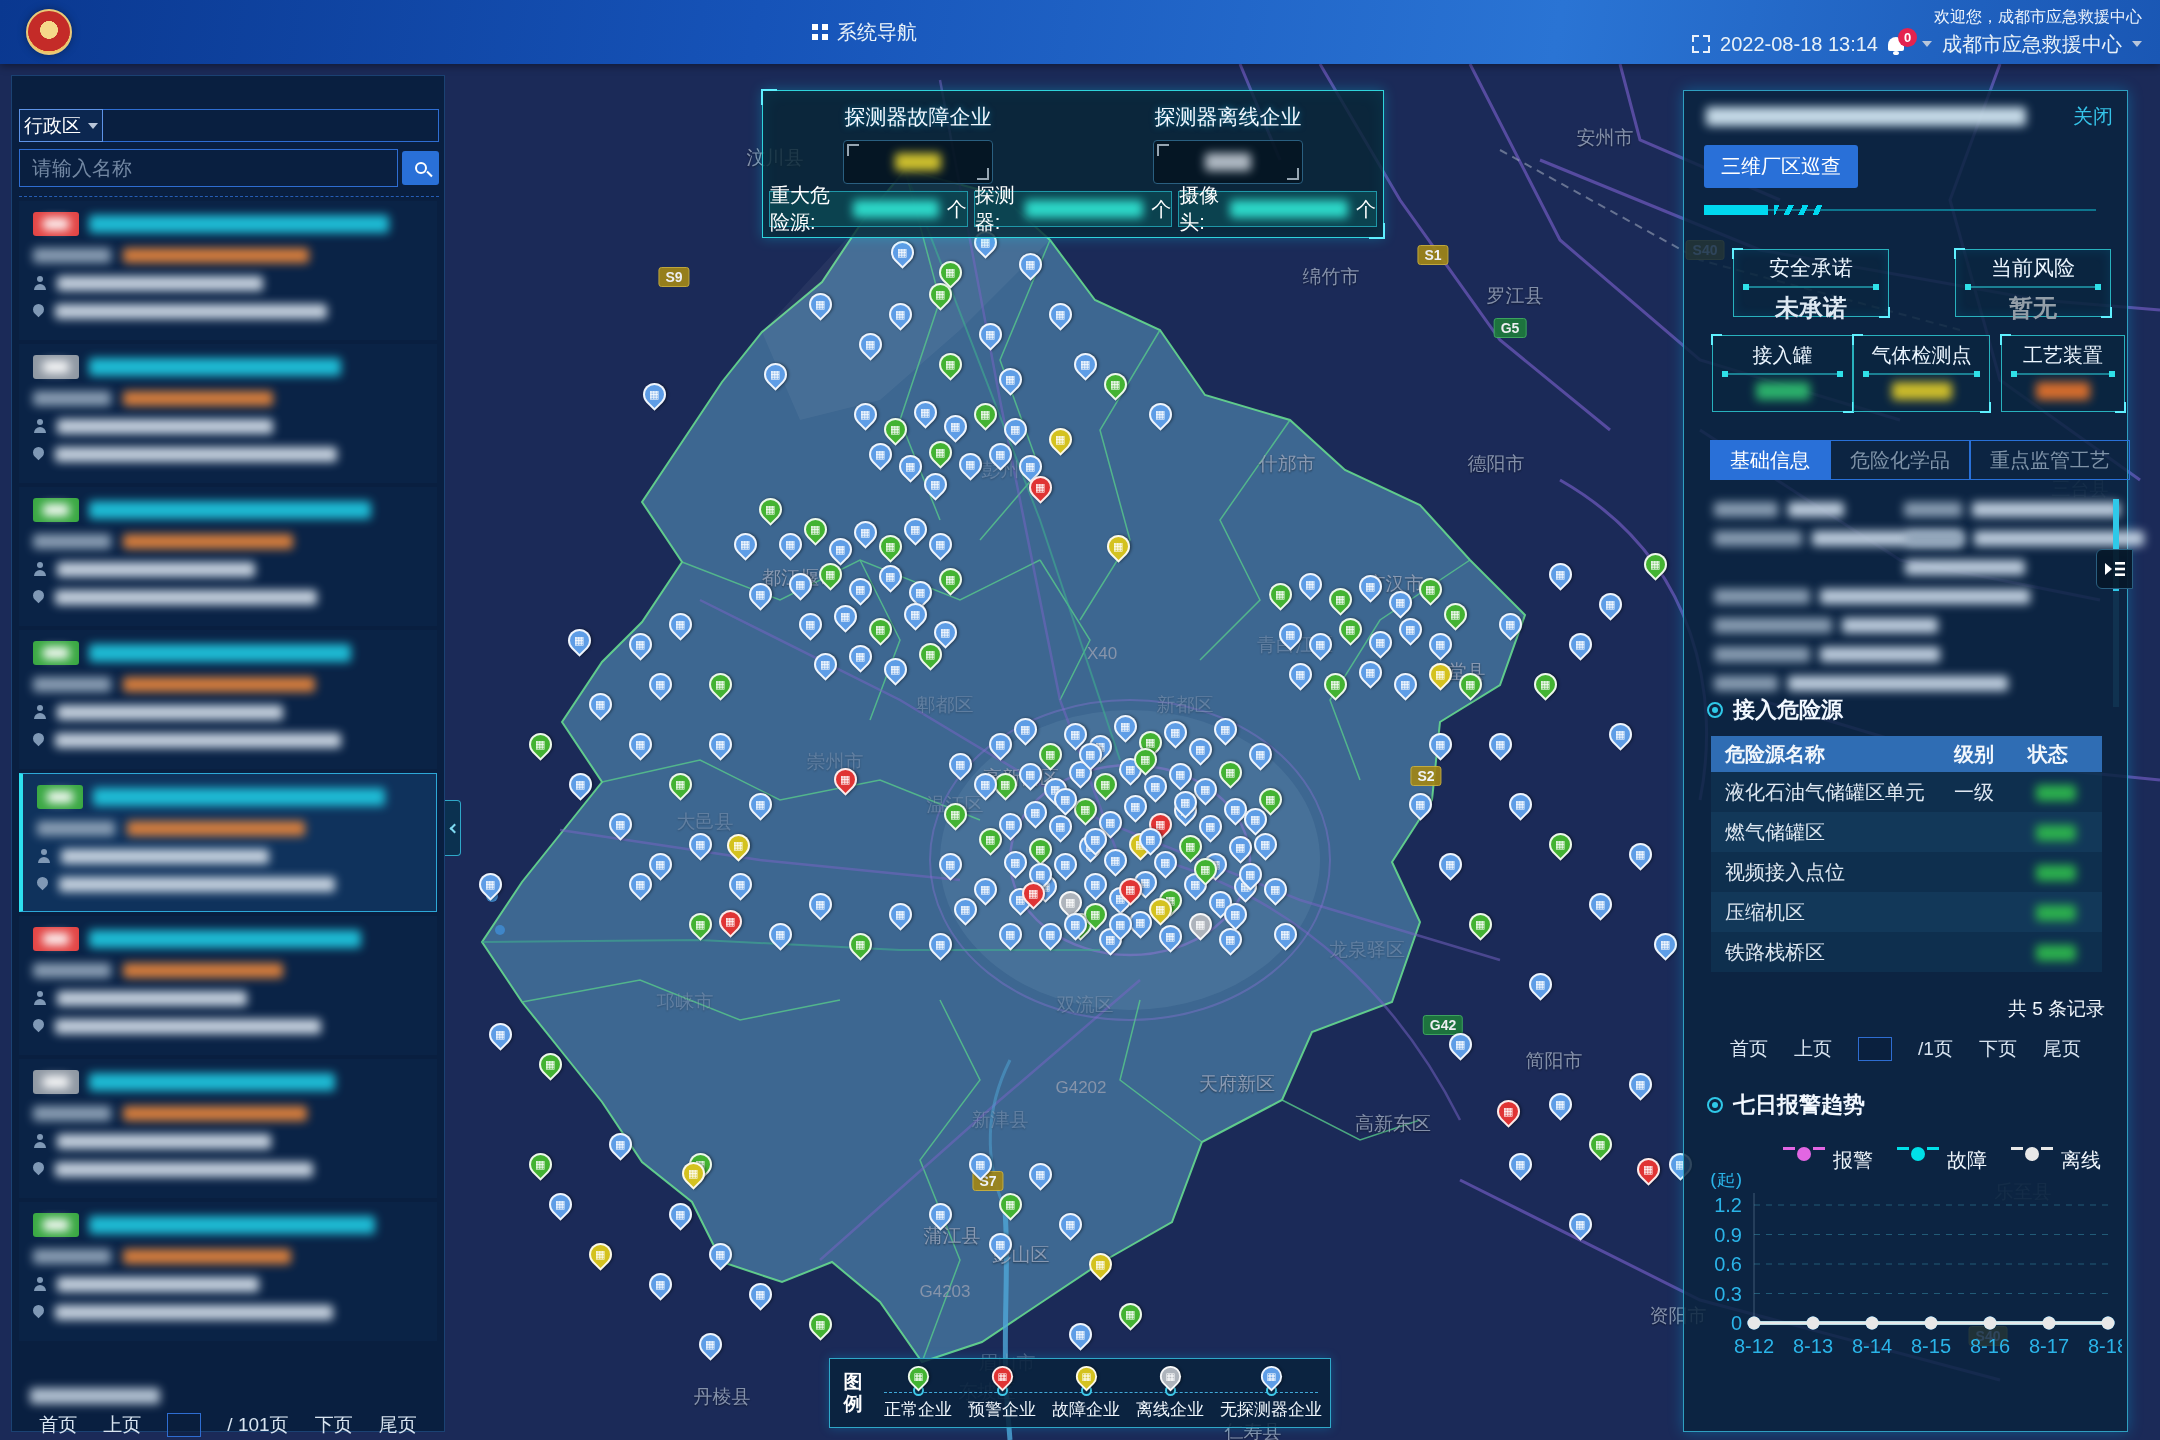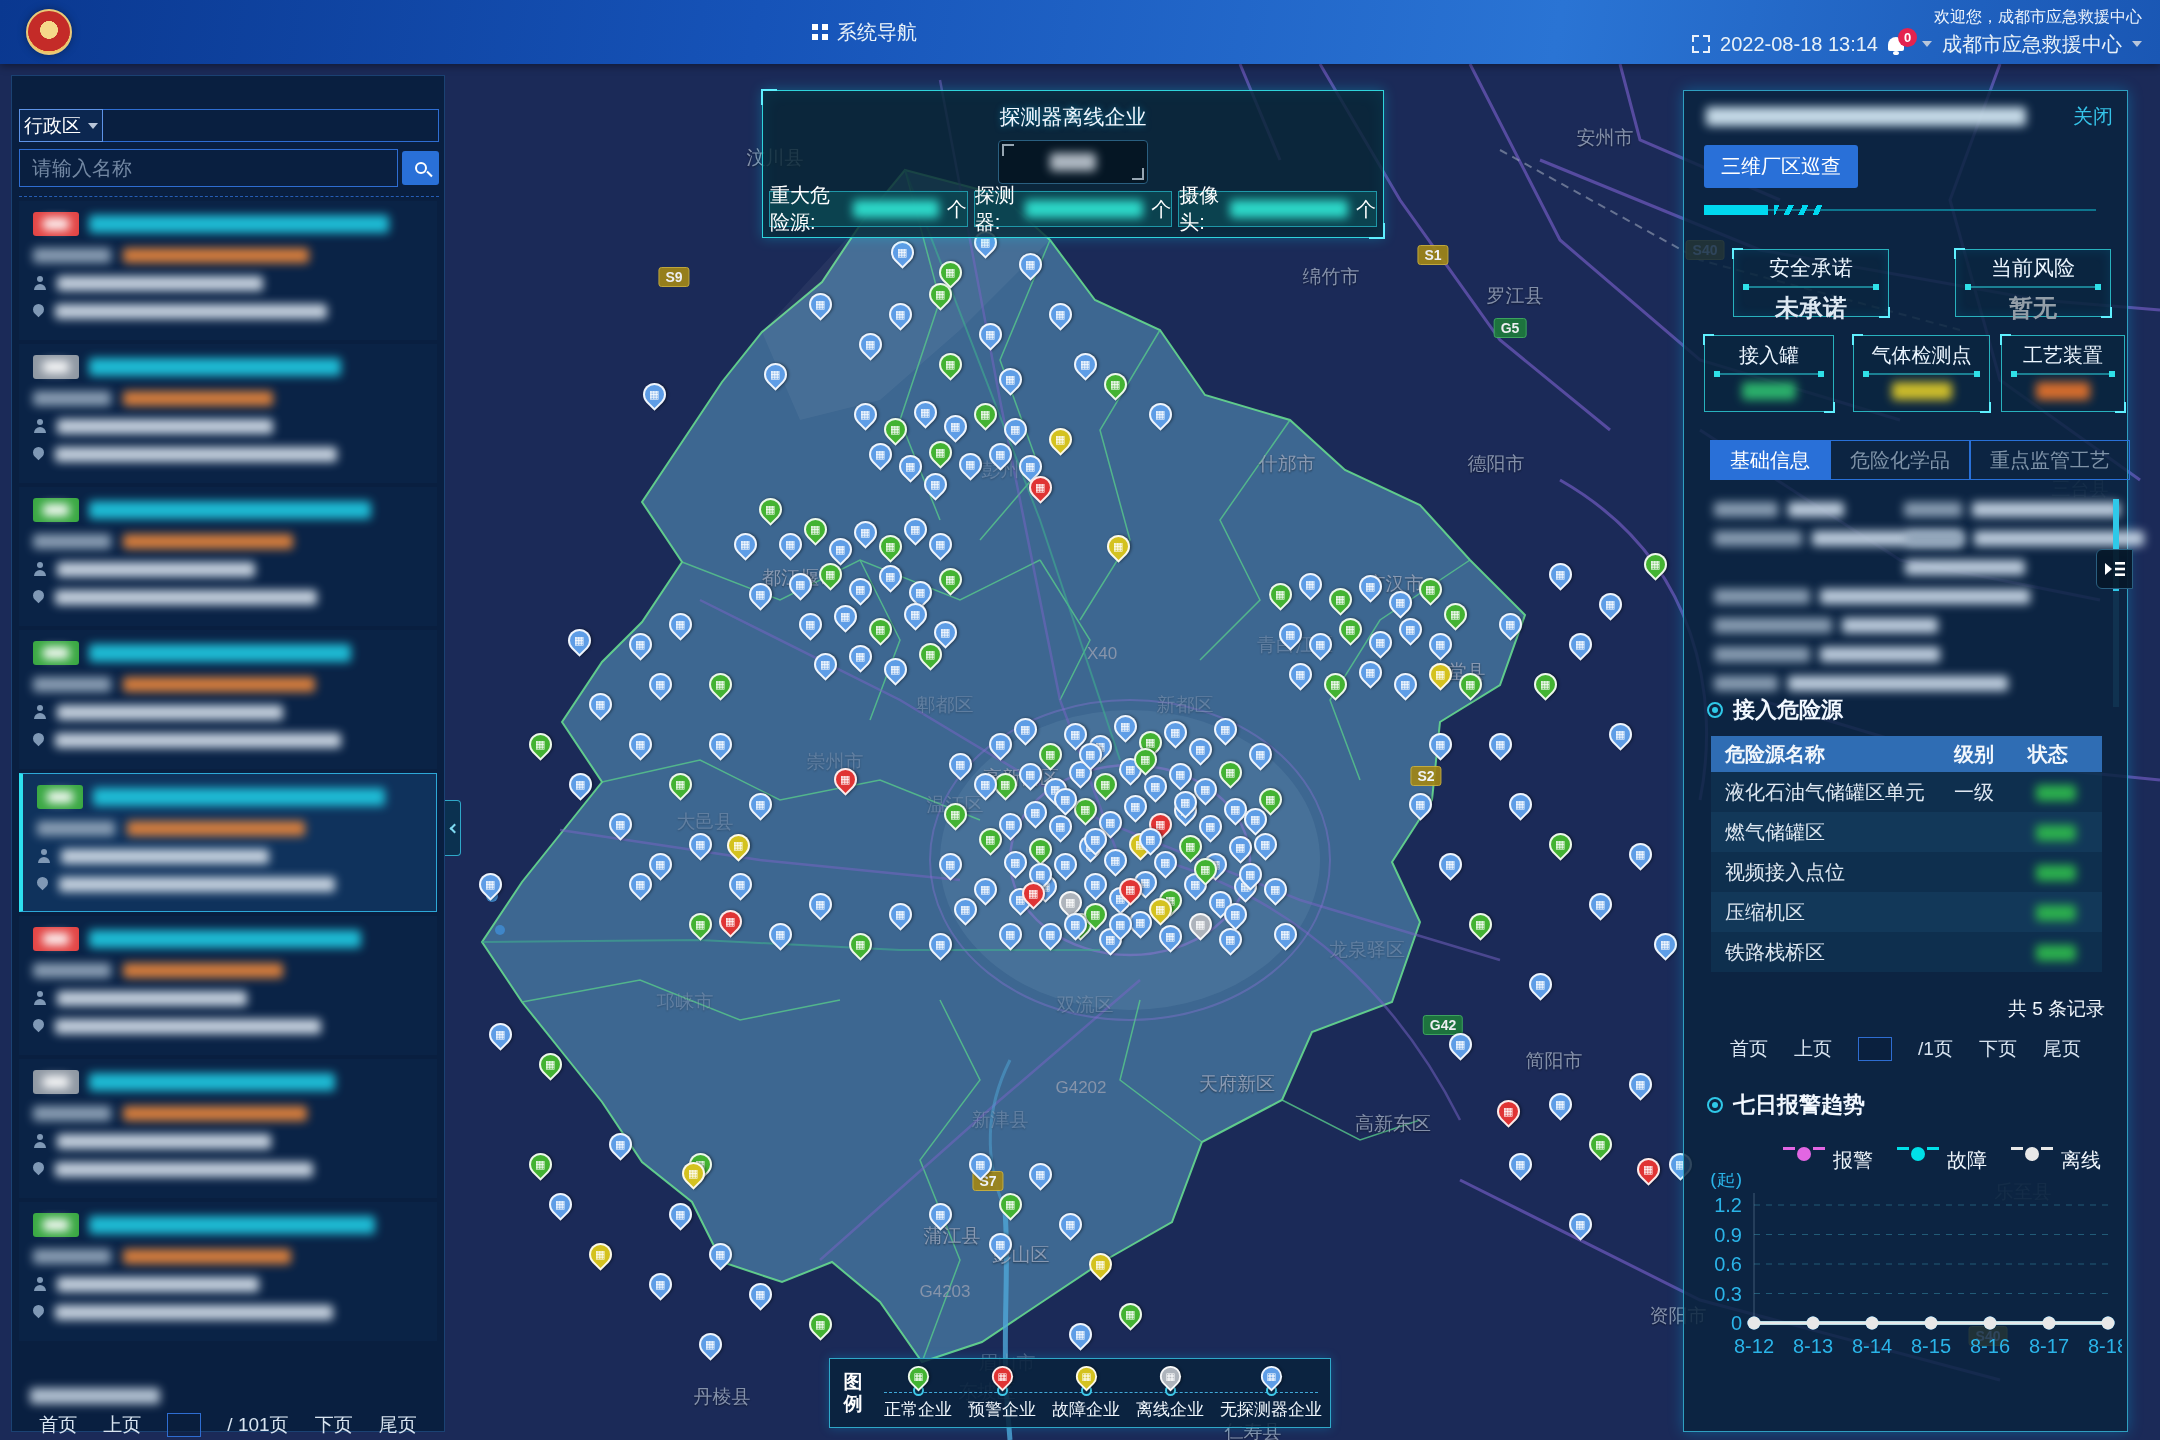--- a/index.html
+++ b/index.html
@@ -1175,20 +1175,26 @@
   <input class="pg-in" style="">
   <span>/ 101页</span>
   <span class="pga">下页</span>
   <span class="pga">尾页</span>
       </div>
   </aside>
 
   <section class="stats">
     <div class="stats-cols" id="stats-cols">
   <div class="scol">
+    <div class="t">探测器故障企业</div>
+    <div class="numf">
+            <span class="bb" style="width:46px;height:18px;background:#d9c92e"></span>
+          </div>
+  </div>
+  <div class="scol">
     <div class="t">探测器离线企业</div>
     <div class="numf">
             <span class="bb" style="width:46px;height:18px;background:#b9c2cc"></span>
           </div>
   </div>
       </div>
     <div class="stats-ctr" id="stats-ctr">
   <div class="ctr">
           <span>重大危险源:</span>
           <span class="bb" style="width:86px;height:18px;background:#2fe0cf"></span>
@@ -1263,21 +1269,21 @@
       <div class="dv"></div>
       <div class="bval" style="color:#dde8f2">未承诺</div>
     </div>
     <div class="box" style="left:271px">
       <div class="bt">当前风险</div>
       <div class="dv"></div>
       <div class="bval" style="color:#939ea8">暂无</div>
     </div>
 
     <div id="mini-boxes">
-  <div class="mini" style="left:20px;width:130px">
+  <div class="mini" style="left:28px;width:141px">
     <div class="mt">接入罐</div>
           <div class="dv"></div>
     <div class="mv"><span class="bb" style="width:54px;height:18px;background:#2db86e"></span></div>
   </div>
   <div class="mini" style="left:169px;width:137px">
     <div class="mt">气体检测点</div>
           <div class="dv"></div>
     <div class="mv"><span class="bb" style="width:60px;height:18px;background:#d8c52a"></span></div>
   </div>
   <div class="mini" style="left:317px;width:124px">

